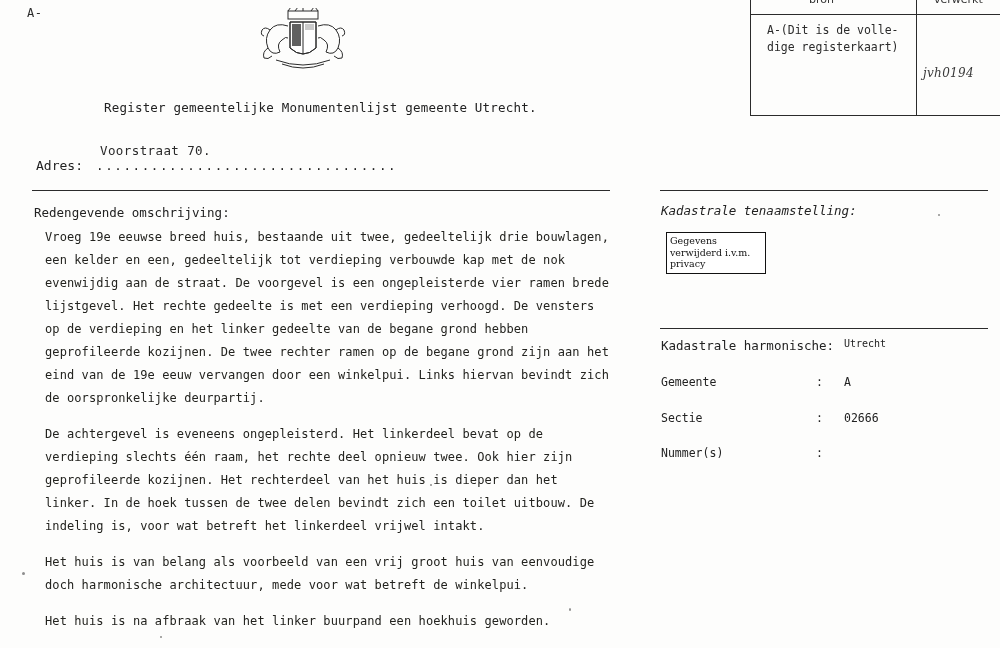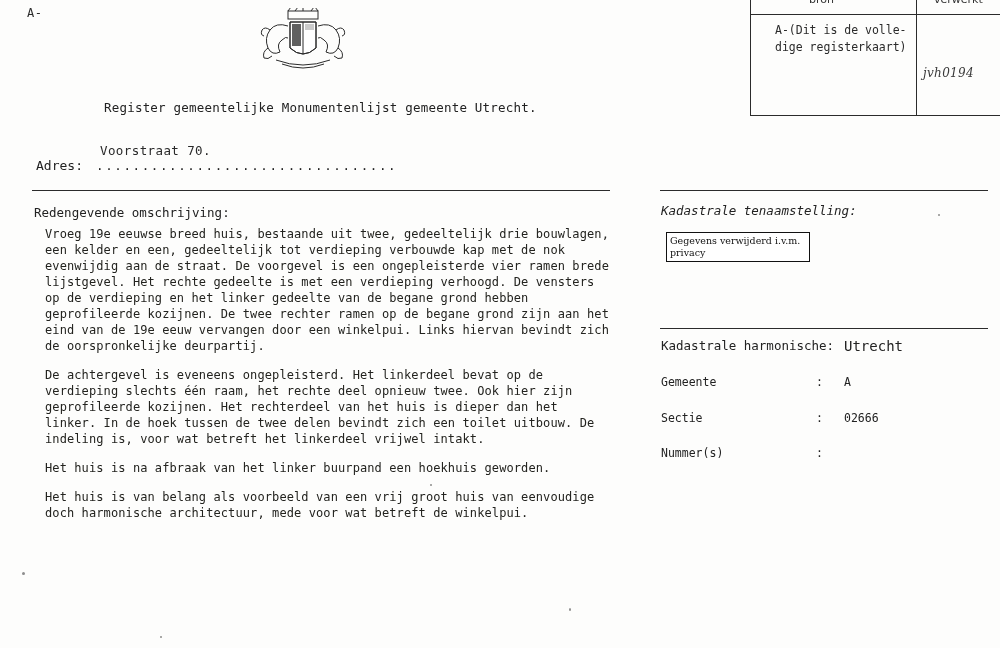--- a/index.html
+++ b/index.html
@@ -62,21 +62,21 @@
     position: absolute;
     top: 5px;
     font-size: 11px;
     color: #333;
     font-family: "DejaVu Sans", sans-serif;
   }
   .reg-head.bron { left: 58px; }
   .reg-head.verwerkt { left: 183px; }
   .reg-cell-text {
     position: absolute;
-    left: 24px;
+    left: 16px;
     top: 34px;
     width: 150px;
     font-size: 11.5px;
     line-height: 17px;
     color: #2b2b2b;
   }
   .reg-handwrite {
     position: absolute;
     left: 172px;
     top: 78px;
@@ -154,40 +154,40 @@
   .redengevend {
     left: 34px;
     top: 205px;
   }
   .body-text {
     position: absolute;
     left: 45px;
     top: 226px;
     width: 570px;
     font-size: 12px;
-    line-height: 16px;
+    line-height: 23px;
     color: #23231f;
     letter-spacing: 0.1px;
   }
   .body-text p {
     margin: 0 0 13px 0;
   }
   .body-text p:last-child { margin-bottom: 0; }
 
   
   .kad-tenaam {
     left: 661px;
     top: 203px;
     font-style: italic;
   }
   .privacy-box {
     position: absolute;
     left: 666px;
     top: 232px;
-    width: 144px;
+    width: 100px;
     border: 1px solid #111;
     background: #fff;
     padding: 2px 3px 3px 3px;
     box-sizing: border-box;
     font-family: "DejaVu Serif", serif;
     font-size: 9.5px;
     line-height: 11.5px;
     color: #111;
   }
   .kad-aand {
@@ -209,21 +209,21 @@
     white-space: nowrap;
     margin-top: 20px;
   }
   .kad-list .k { position: absolute; left: 0; }
   .kad-list .colon { position: absolute; left: 155px; }
   .kad-list .v { position: absolute; left: 183px; }
   .kad-aand-value {
     position: absolute;
     left: 844px;
     top: 338px;
-    font-size: 14px;
+    font-size: 10px;
     color: #222;
     white-space: nowrap;
   }
 
   
   .speck {
     position: absolute;
     background: #8d8d8d;
     border-radius: 50%;
   }
@@ -287,22 +287,22 @@
   <div class="adres-dots">.................................</div>
 
   <div class="rule left-top"></div>
   <div class="rule right-top"></div>
   <div class="rule right-mid"></div>
 
   <div class="section-label redengevend">Redengevende omschrijving:</div>
   <div class="body-text">
     <p>Vroeg 19e eeuwse breed huis, bestaande uit twee, gedeeltelijk drie bouwlagen, een kelder en een, gedeeltelijk tot verdieping verbouwde kap met de nok evenwijdig aan de straat. De voorgevel is een ongepleisterde vier ramen brede lijstgevel. Het rechte gedeelte is met een verdieping verhoogd. De vensters op de verdieping en het linker gedeelte van de begane grond hebben geprofileerde kozijnen. De twee rechter ramen op de begane grond zijn aan het eind van de 19e eeuw vervangen door een winkelpui. Links hiervan bevindt zich de oorspronkelijke deurpartij.</p>
     <p>De achtergevel is eveneens ongepleisterd. Het linkerdeel bevat op de verdieping slechts één raam, het rechte deel opnieuw twee. Ook hier zijn geprofileerde kozijnen. Het rechterdeel van het huis is dieper dan het linker. In de hoek tussen de twee delen bevindt zich een toilet uitbouw. De indeling is, voor wat betreft het linkerdeel vrijwel intakt.</p>
+    <p>Het huis is van belang als voorbeeld van een vrij groot huis van eenvoudige doch harmonische architectuur, mede voor wat betreft de winkelpui.</p>
     <p>Het huis is na afbraak van het linker buurpand een hoekhuis geworden.</p>
-    <p>Het huis is van belang als voorbeeld van een vrij groot huis van eenvoudige doch harmonische architectuur, mede voor wat betreft de winkelpui.</p>
   </div>
 
   <div class="section-label kad-tenaam">Kadastrale tenaamstelling:</div>
   <div class="privacy-box">Gegevens verwijderd i.v.m. privacy</div>
 
   <div class="section-label kad-aand">Kadastrale harmonische:</div>
   <div class="kad-aand-value">Utrecht</div>
 
   <div class="kad-list">
     <div class="row">

